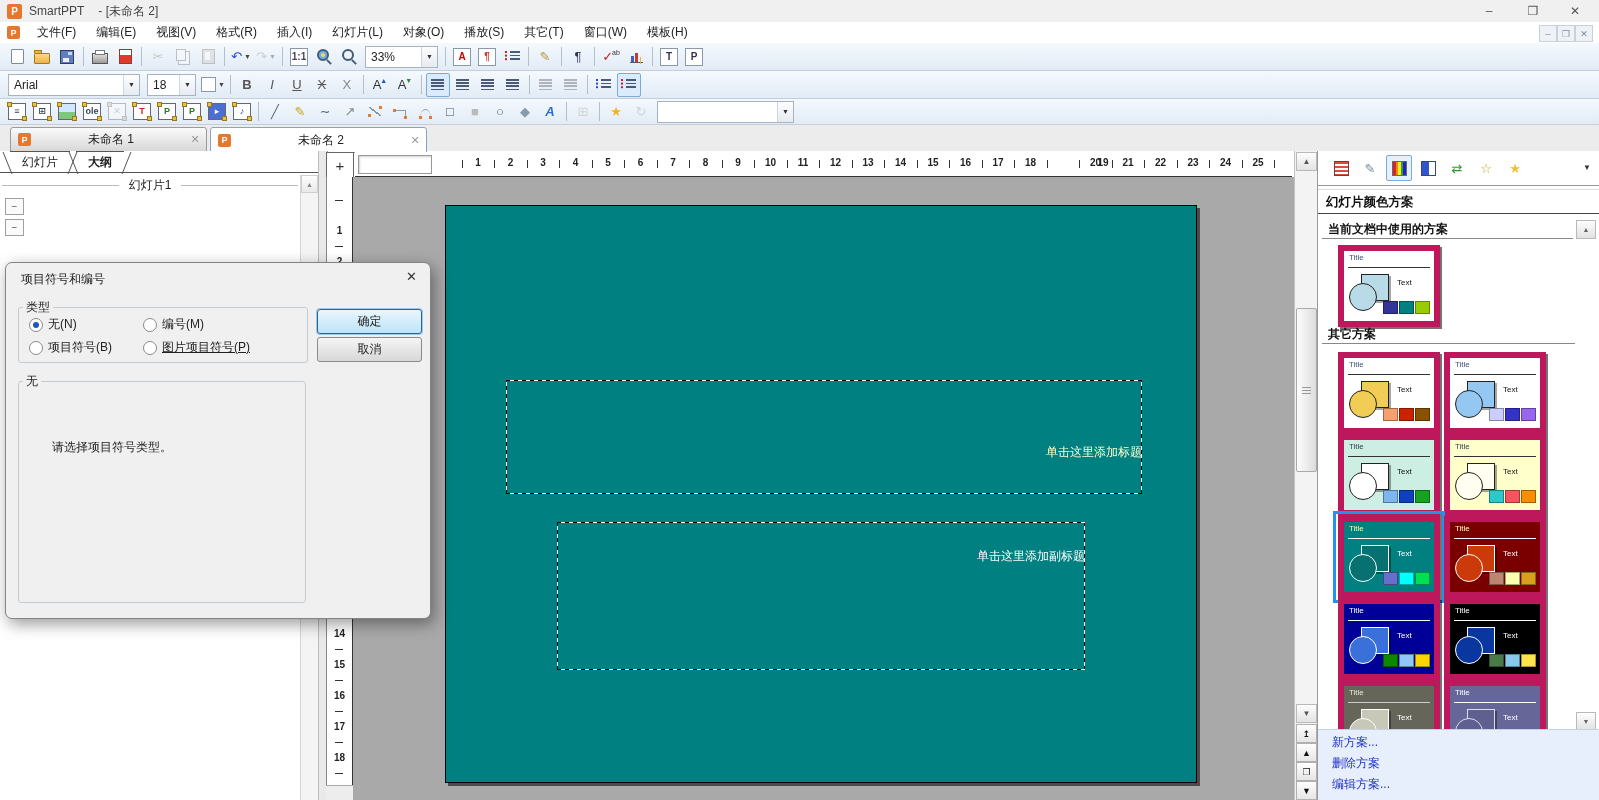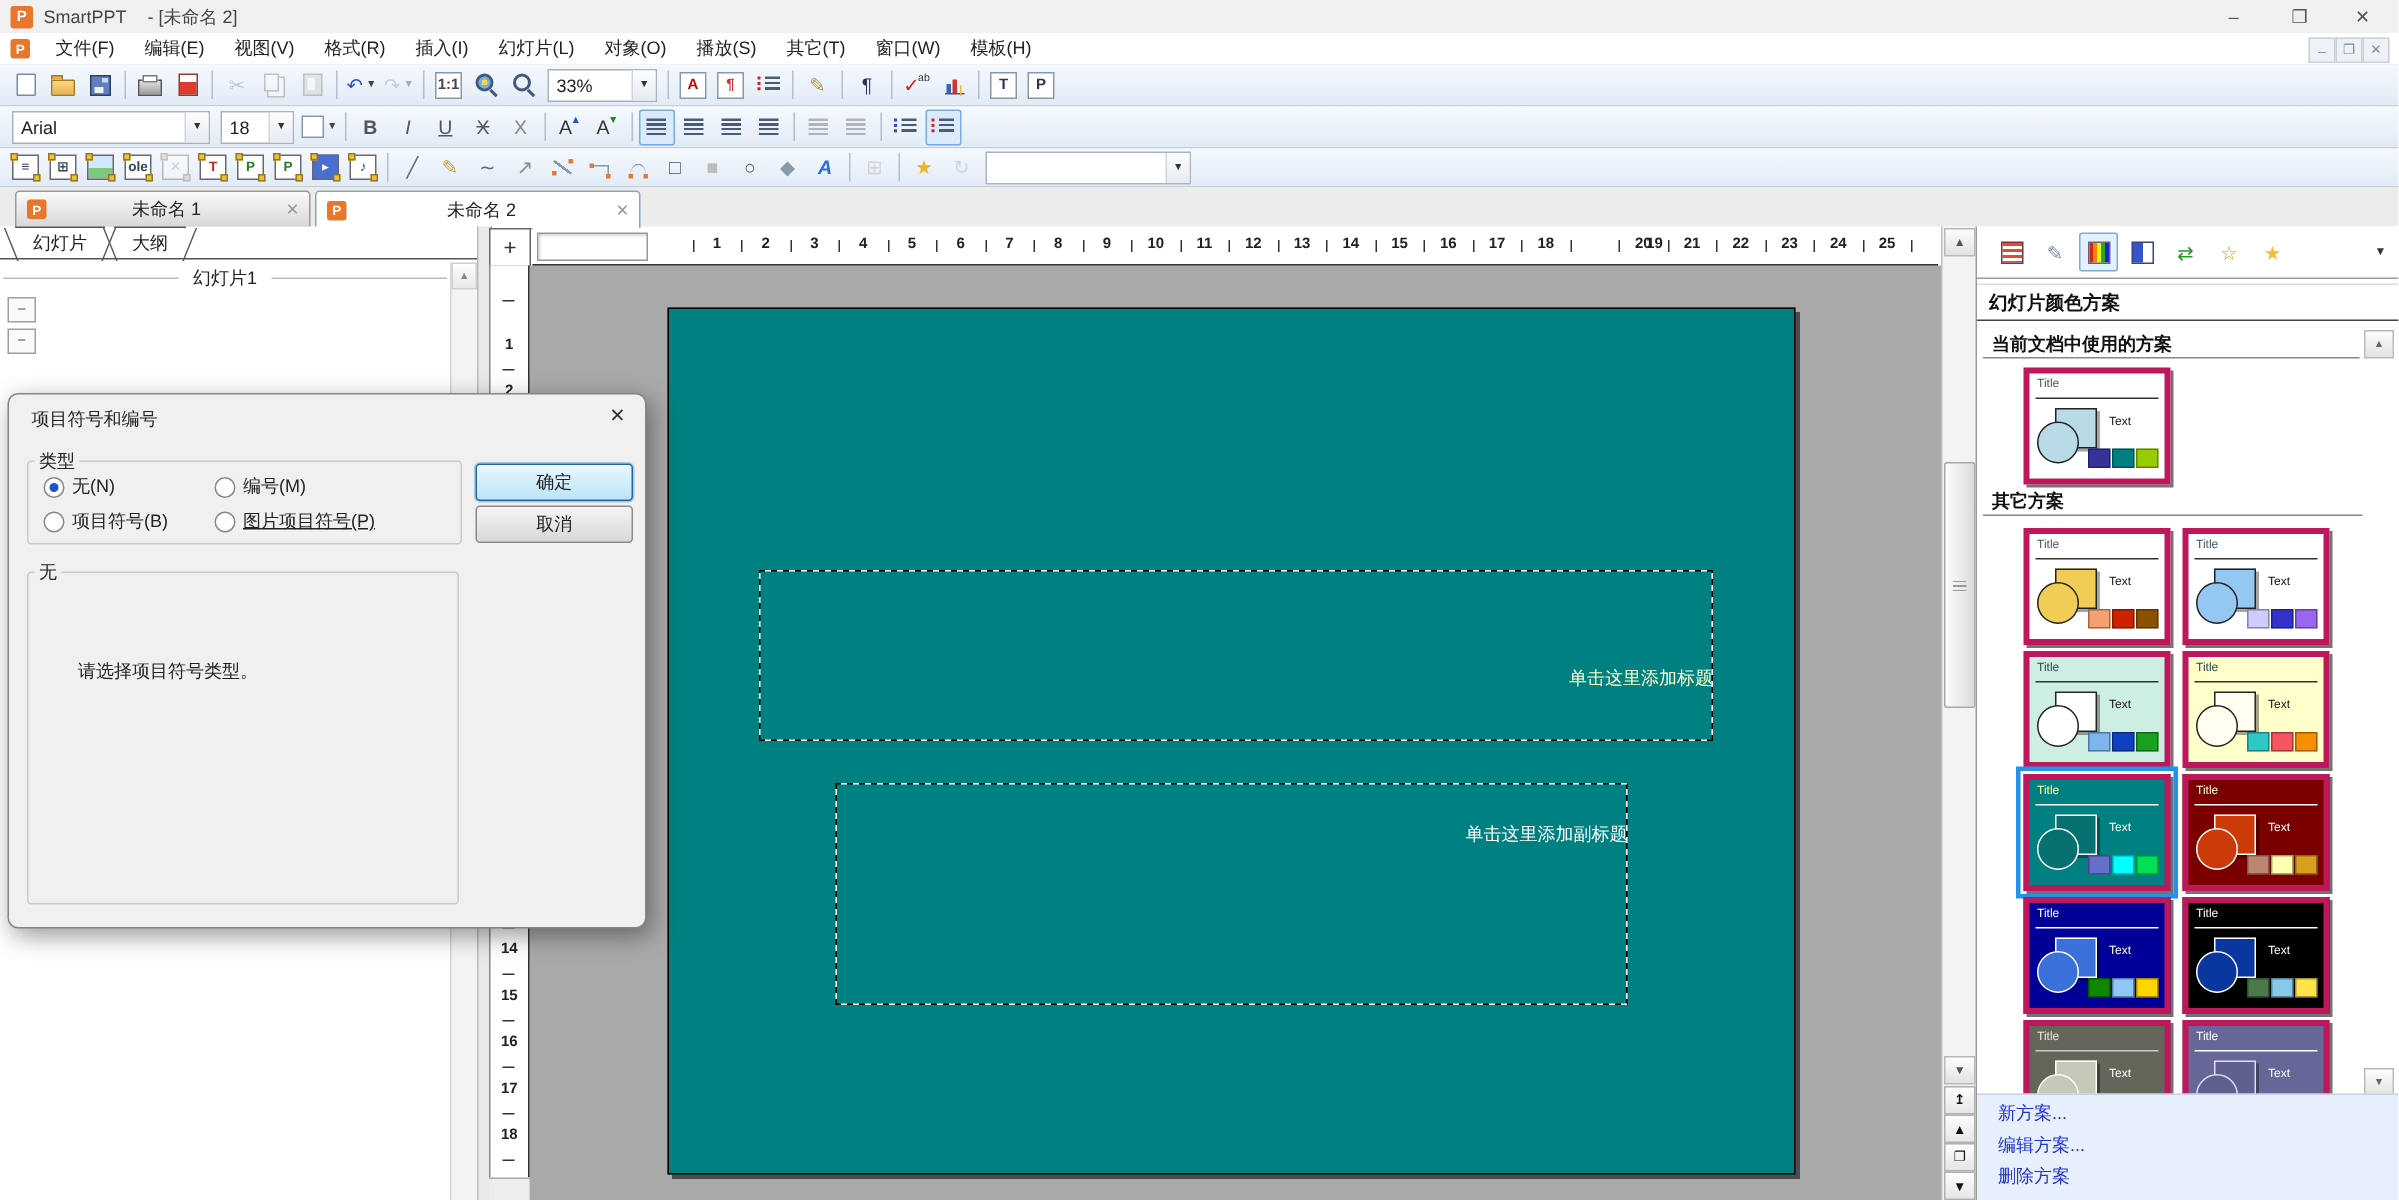--- a/index.html
+++ b/index.html
@@ -99,21 +99,21 @@
           background:linear-gradient(#fafafa,#d8d8d8);border:1px solid #9a9a9a;border-radius:3px 3px 0 0;}
   .doctab.active{background:#fff;border-color:#8aa4c0;height:24px;}
   .doctab .lbl{flex:1;text-align:center;}
   .doctab .x{width:22px;text-align:center;color:#999;font-size:11px;}
   
   #left-panel{position:absolute;top:151px;left:0;width:318px;bottom:0;background:#fff;border-right:1px solid #aaa;}
   .otabs{position:absolute;top:0;left:0;right:0;height:21px;border-bottom:1px solid #555;display:flex;align-items:center;padding-left:10px;}
   .otab{position:relative;padding:2px 12px;border-top:1px solid #555;margin-right:6px;}
   .otab::before{content:"";position:absolute;left:-3px;top:0;bottom:-1px;width:10px;border-left:1px solid #555;transform:skewX(22deg);}
   .otab::after{content:"";position:absolute;right:-3px;top:0;bottom:-1px;width:10px;border-right:1px solid #555;transform:skewX(-22deg);}
-  .otab.active{font-weight:normal;}
+  .otab.active{font-weight:bold;}
   .outline-head{position:absolute;top:26px;left:2px;right:20px;display:flex;align-items:center;}
   .outline-head .ln{flex:1;height:1px;background:#bbb;}
   .outline-head .tx{margin:0 10px;}
   .collapse-box{position:absolute;left:5px;width:17px;height:15px;border:1px solid #a0a0a0;background:#fafafa;
                 display:flex;align-items:center;justify-content:center;font-size:10px;color:#555;}
   .lp-scroll{position:absolute;top:24px;right:0;width:17px;bottom:0;background:#f4f4f4;border-left:1px solid #d5d5d5;}
   .sc-arrow{position:absolute;left:0;right:0;height:16px;display:flex;align-items:center;justify-content:center;
             font-size:7px;color:#888;background:linear-gradient(#fdfdfd,#e8e8e8);border:1px solid #cfcfcf;}
   
   #splitter-left{position:absolute;top:151px;left:318px;width:8px;bottom:0;background:#e9e9e9;
@@ -162,21 +162,21 @@
   .ptb-btn.active{border-color:#7aabdd;background:#e4f0fc;}
   #panel-dd{position:absolute;top:12px;right:8px;font-size:8px;color:#333;}
   #panel-divider{position:absolute;top:34px;left:0;right:0;height:3px;border-top:1px solid #999;border-bottom:1px solid #ddd;}
   .panel-heading{position:absolute;top:43px;left:8px;right:0;font-weight:bold;font-size:12.5px;color:#111;}
   #heading-line{position:absolute;top:62px;left:0;right:0;height:1px;background:#444;}
   .panel-sub{position:absolute;top:70px;left:10px;font-weight:bold;font-size:12px;color:#111;}
   #sub-line{position:absolute;top:87px;left:4px;right:26px;height:1px;background:#888;}
   #schemes{position:absolute;top:89px;left:0;right:22px;bottom:68px;overflow:hidden;}
   .other-label{position:absolute;top:86px;left:10px;font-weight:bold;font-size:12px;color:#111;}
   .other-line{position:absolute;top:103px;left:4px;right:2px;height:1px;background:#888;}
-  .scheme-card{position:absolute;width:90px;height:70px;border:4px solid #be185d;box-shadow:2px 2px 0 rgba(0,0,0,.55);margin-left:11px;}
+  .scheme-card{position:absolute;width:90px;height:70px;border:6px solid #be185d;box-shadow:2px 2px 0 rgba(0,0,0,.55);}
   .sc-title{position:absolute;left:5px;top:2px;font-size:8px;}
   .sc-line{position:absolute;left:4px;right:4px;top:16px;height:1px;}
   .sc-square{position:absolute;left:17px;top:23px;width:26px;height:25px;border:1px solid;box-shadow:2px 2px 0 rgba(0,0,0,.35);}
   .sc-circle{position:absolute;left:5px;top:32px;width:26px;height:26px;border-radius:50%;border:1px solid;}
   .sc-text{position:absolute;left:53px;top:27px;font-size:8px;}
   .sc-swatches{position:absolute;right:4px;top:50px;display:flex;gap:1px;}
   .sw{width:13px;height:11px;border:1px solid rgba(0,0,0,.35);}
   #panel-links{position:absolute;left:0;right:0;bottom:0;height:68px;background:#e6effb;border-top:1px solid #c4d2e4;padding:2px 0 0 14px;}
   .plink{display:block;color:#2233cc;font-size:12px;line-height:21px;}
   .pscroll-btn{position:absolute;right:3px;width:18px;height:17px;background:linear-gradient(#fdfdfd,#e2e2e2);
@@ -801,22 +801,22 @@
           <div class="sc-square" style="background: rgb(96, 96, 144); border-color: rgb(221, 221, 238);"></div>
           <div class="sc-circle" style="background: rgb(96, 96, 144); border-color: rgb(221, 221, 238);"></div>
           <span class="sc-text" style="color: rgb(255, 255, 255);">Text</span>
         </div>
       </div>
     <div class="pscroll-btn" style="top:561px">
         <span>▼</span>
       </div>
     <div id="panel-links">
         <a class="plink">新方案...</a>
+        <a class="plink">删除方案</a>
         <a class="plink">编辑方案...</a>
-        <a class="plink">删除方案</a>
       </div>
   </div>
 
   <div id="dialog">
     <div class="dlg-title">项目符号和编号</div>
     <div class="dlg-close">✕</div>
     <div id="grp-type" class="grp">
         <div class="radio" style="left: 10px; top: 8px;">
           <span class="rdot checked"></span>
           <span>无(N)</span>

